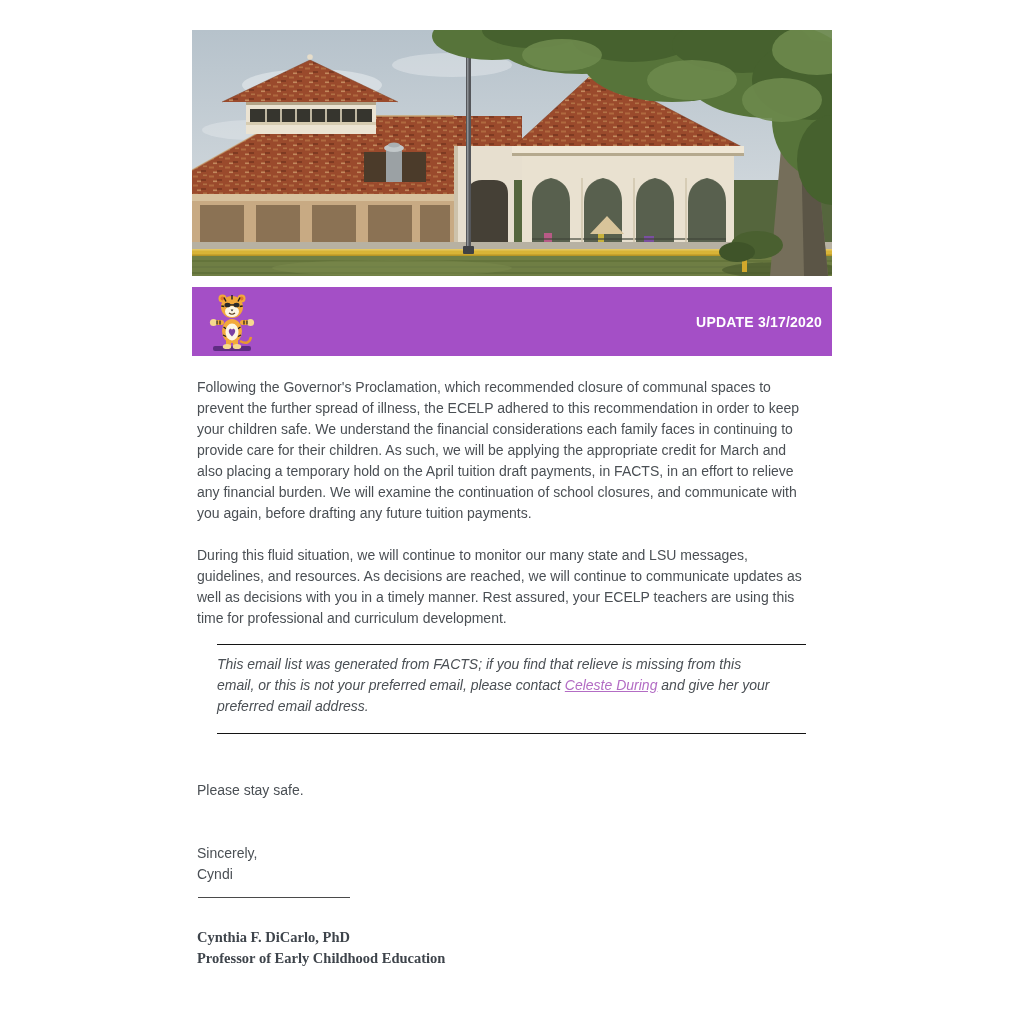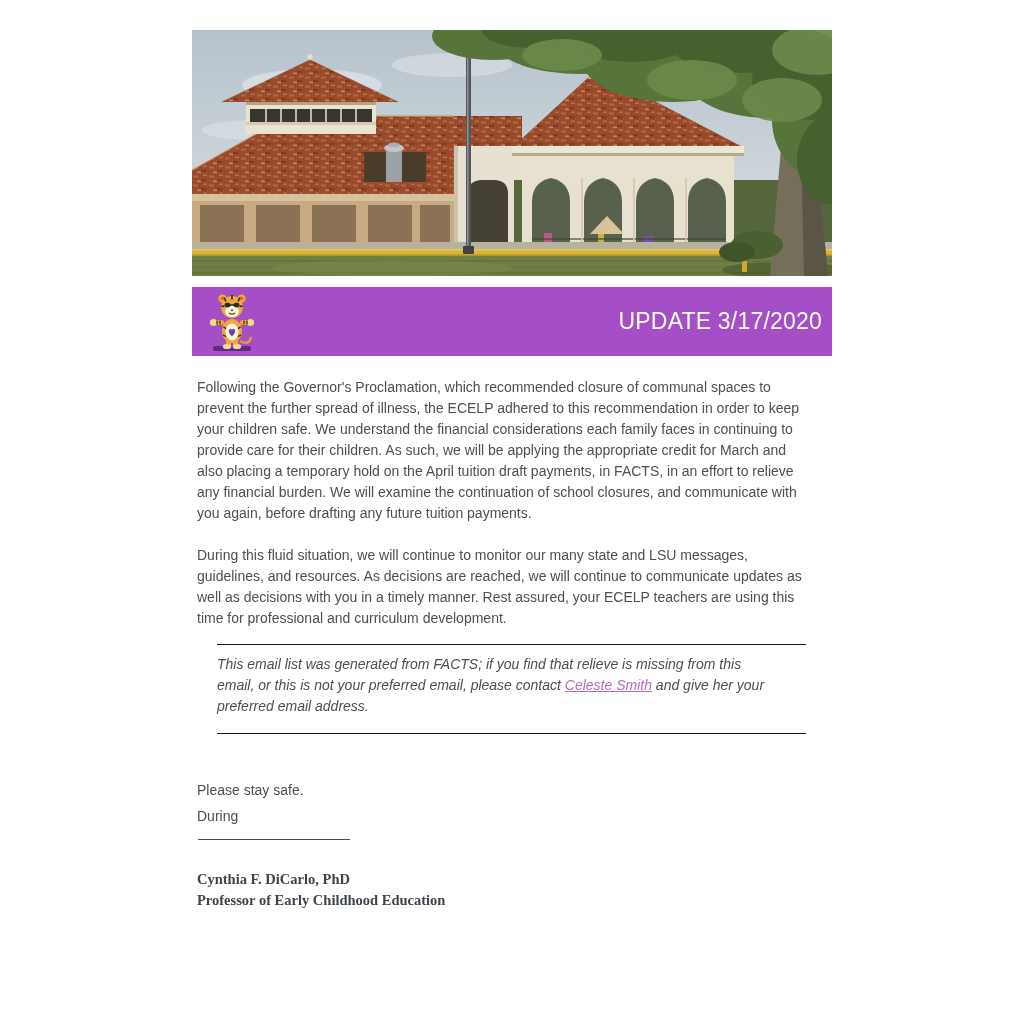--- a/index.html
+++ b/index.html
@@ -21,22 +21,22 @@
     height:69px;
     background:#a44fc6;
     display:flex;
     align-items:center;
     justify-content:space-between;
     padding:0 10px 0 17px;
   }
   .mascot { width:46px; height:60px; margin-top:3px; }
   .banner-title {
     color:#ffffff;
-    font-weight:normal;
-    font-size:23px;
+    font-weight:bold;
+    font-size:14px;
     letter-spacing:0.2px;
   }
 
   .email-body {
     padding:0 18px 0 5px;
     color:#4a4f54;
     font-size:14px;
     line-height:21px;
   }
   .greeting   { margin:9px 0 0; }
@@ -270,27 +270,28 @@
 
   <div class="email-body">
 
     <p class="para-main">Following the Governor's Proclamation, which recommended closure of communal spaces to prevent the further spread of illness, the ECELP adhered to this recommendation in order to keep your children safe. We understand the financial considerations each family faces in continuing to provide care for their children. As such, we will be applying the appropriate credit for March and also placing a temporary hold on the April tuition draft payments, in FACTS, in an effort to relieve any financial burden. We will examine the continuation of school closures, and communicate with you again, before drafting any future tuition payments.</p>
 
     <p class="para-main">During this fluid situation, we will continue to monitor our many state and LSU messages, guidelines, and resources. As decisions are reached, we will continue to communicate updates as well as decisions with you in a timely manner. Rest assured, your ECELP teachers are using this time for professional and curriculum development.</p>
 
 
     <hr class="rule">
 
-    <p class="disclaimer"><span>This email list was generated from FACTS; if you find that relieve is missing from this email, or this is not your preferred email, please contact </span><a href="#">Celeste Smith</a><span> and give her your preferred email address.</span></p>
+    <p class="disclaimer"><span>This email list was generated from FACTS; if you find that relieve is missing from this email, or this is not your preferred email, please contact </span><a href="#">Celeste During</a><span> and give her your preferred email address.</span></p>
 
     <hr class="rule rule-bottom">
 
     <p class="stay-safe">Please stay safe.</p>
 
-    <p class="sign-name">During</p>
+    <p class="sincerely">Sincerely,</p>
+    <p class="sign-name">Cyndi</p>
 
     <hr class="sig-rule">
 
     <div class="sig-block">
       <p>Cynthia F. DiCarlo, PhD</p>
       <p>Professor of Early Childhood Education</p>
     </div>
   </div>
 
 </div>

